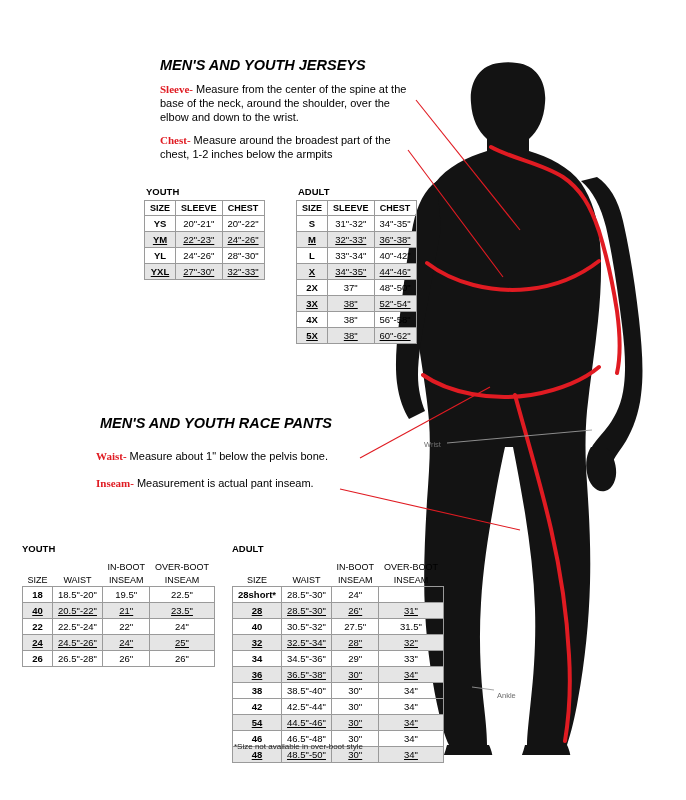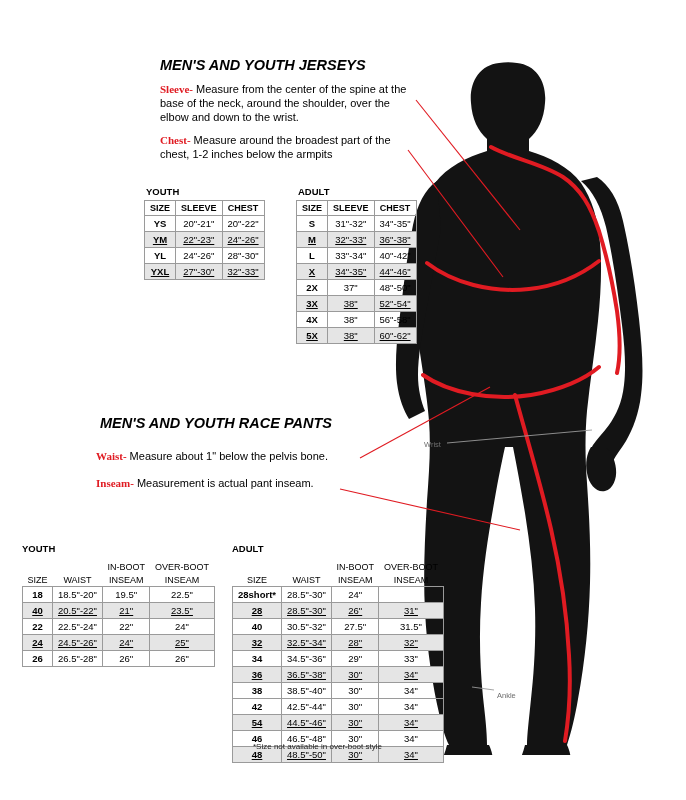--- a/index.html
+++ b/index.html
@@ -97,21 +97,20 @@
   #adult-jersey-label { left: 298px; top: 186px; }
   #youth-pants-label { left: 22px; top: 543px; }
   #adult-pants-label { left: 232px; top: 543px; }
 
   .footnote {
     position: absolute;
     left: 234px;
     top: 742px;
     font-size: 8px;
     color: #222;
-    padding-left: 19px;
   }
 
   
   #figure-wrap {
     position: absolute;
     left: 395px;
     top: 55px;
     width: 280px;
     height: 700px;
   }

